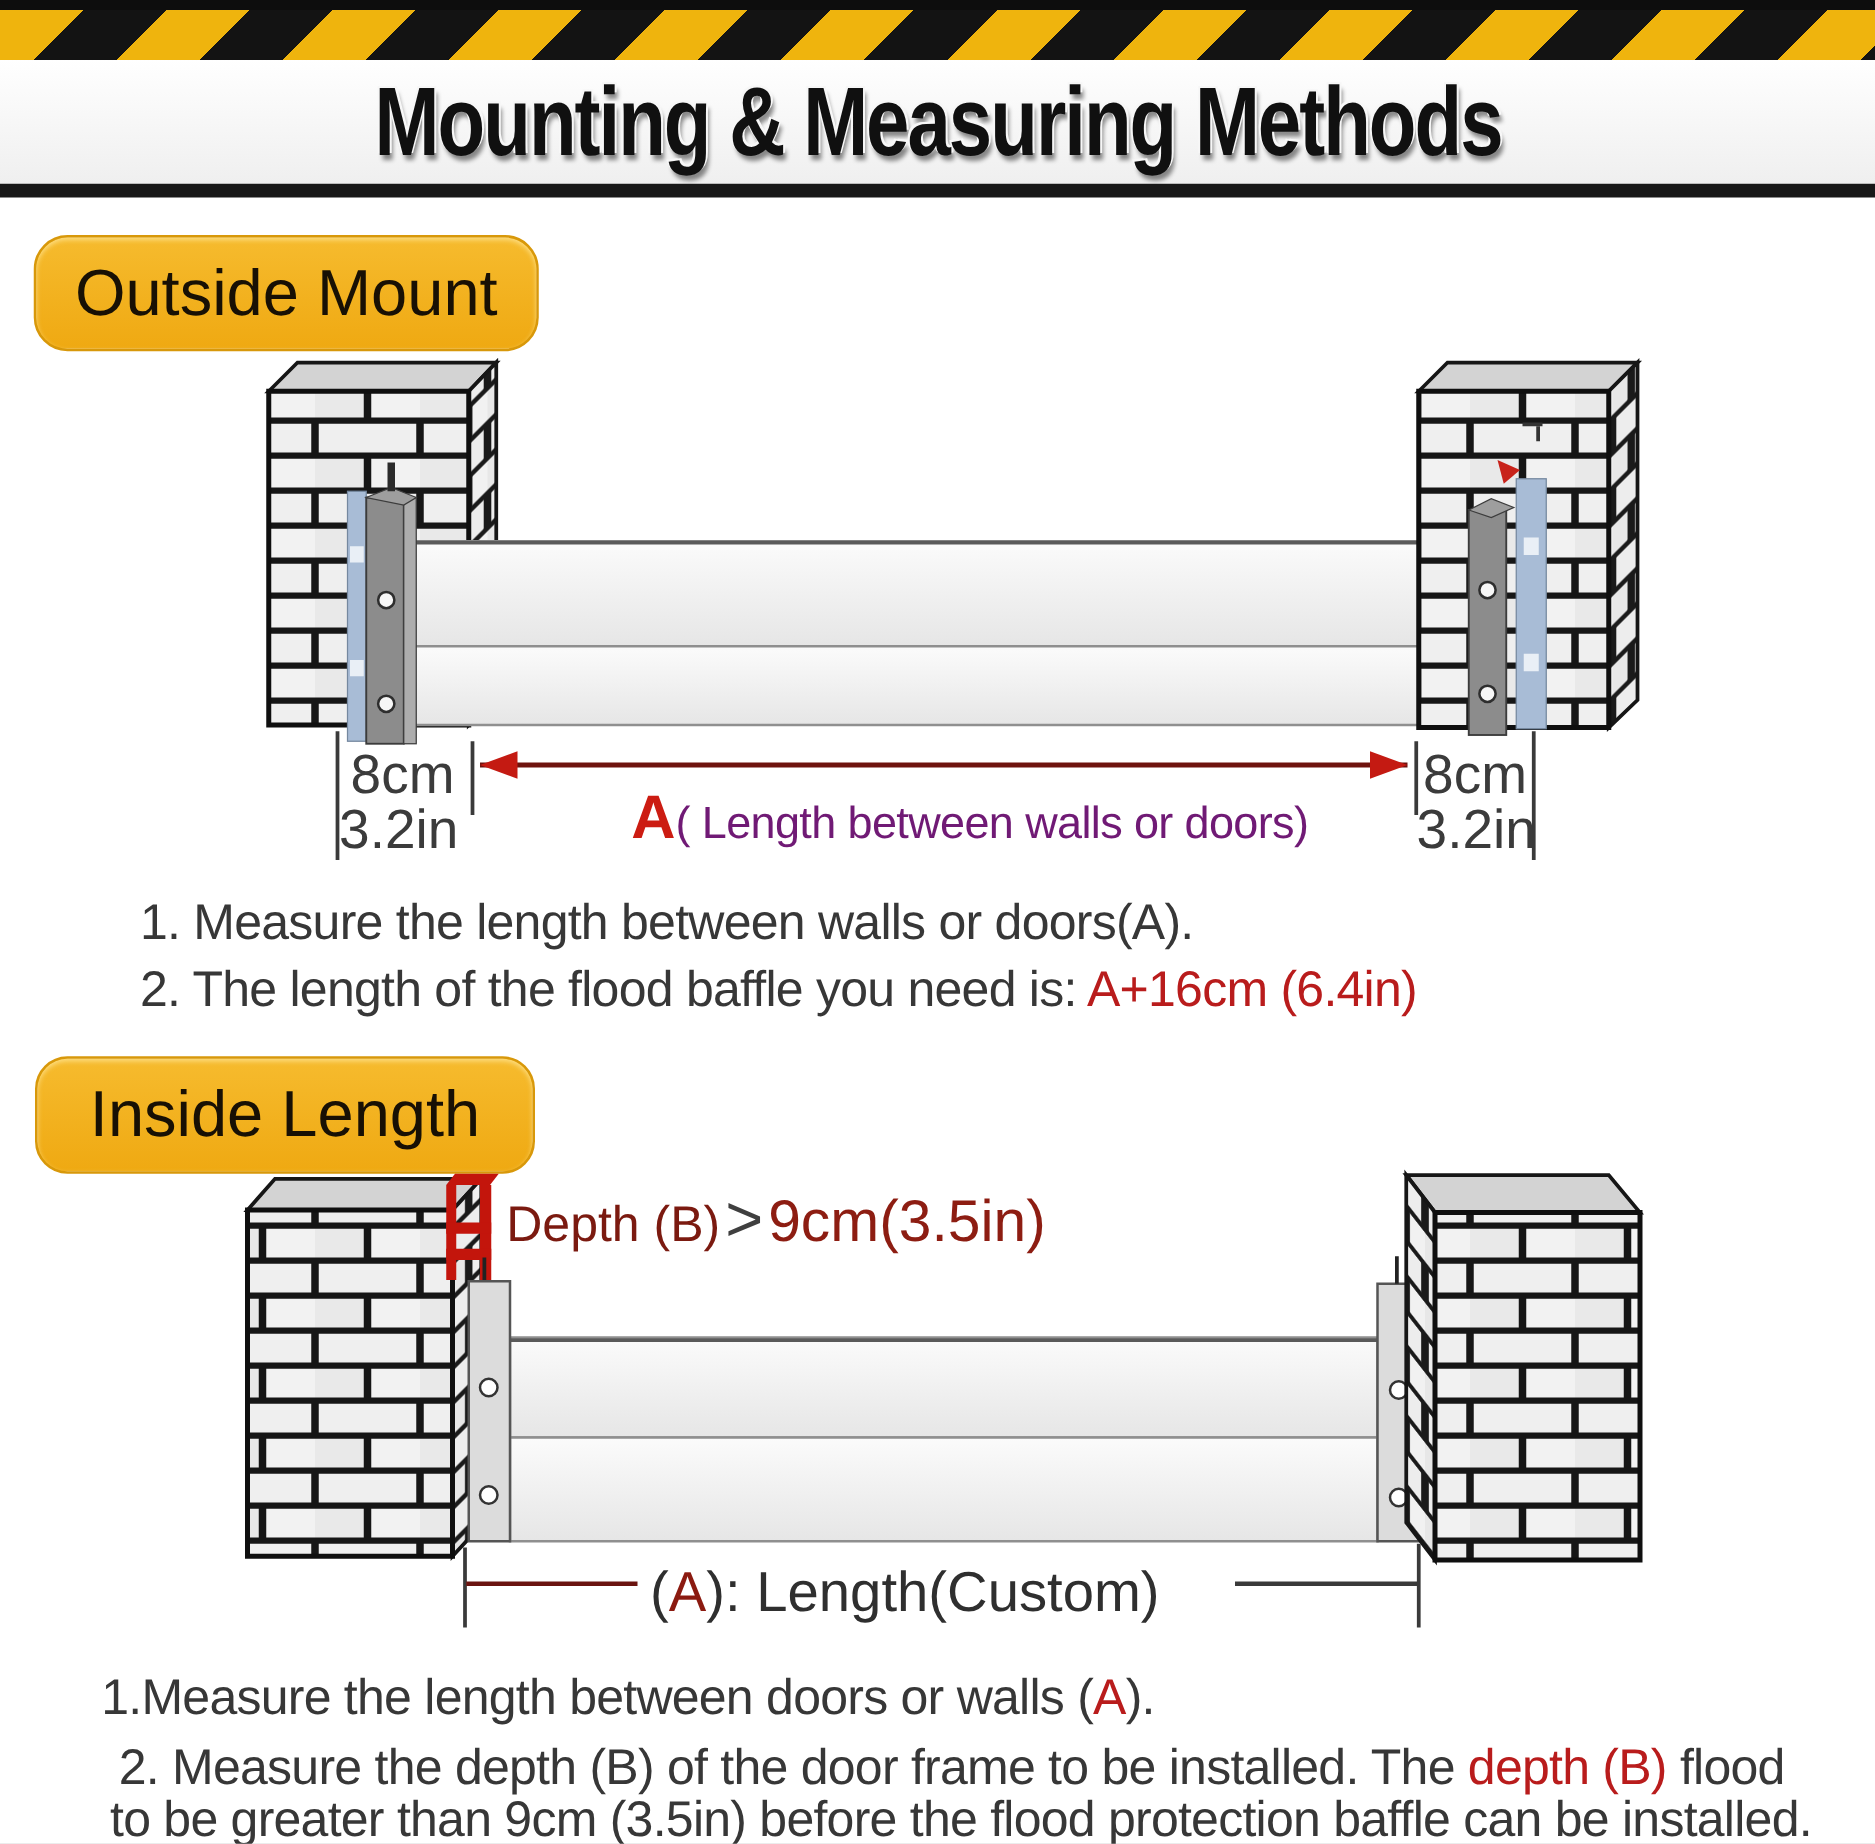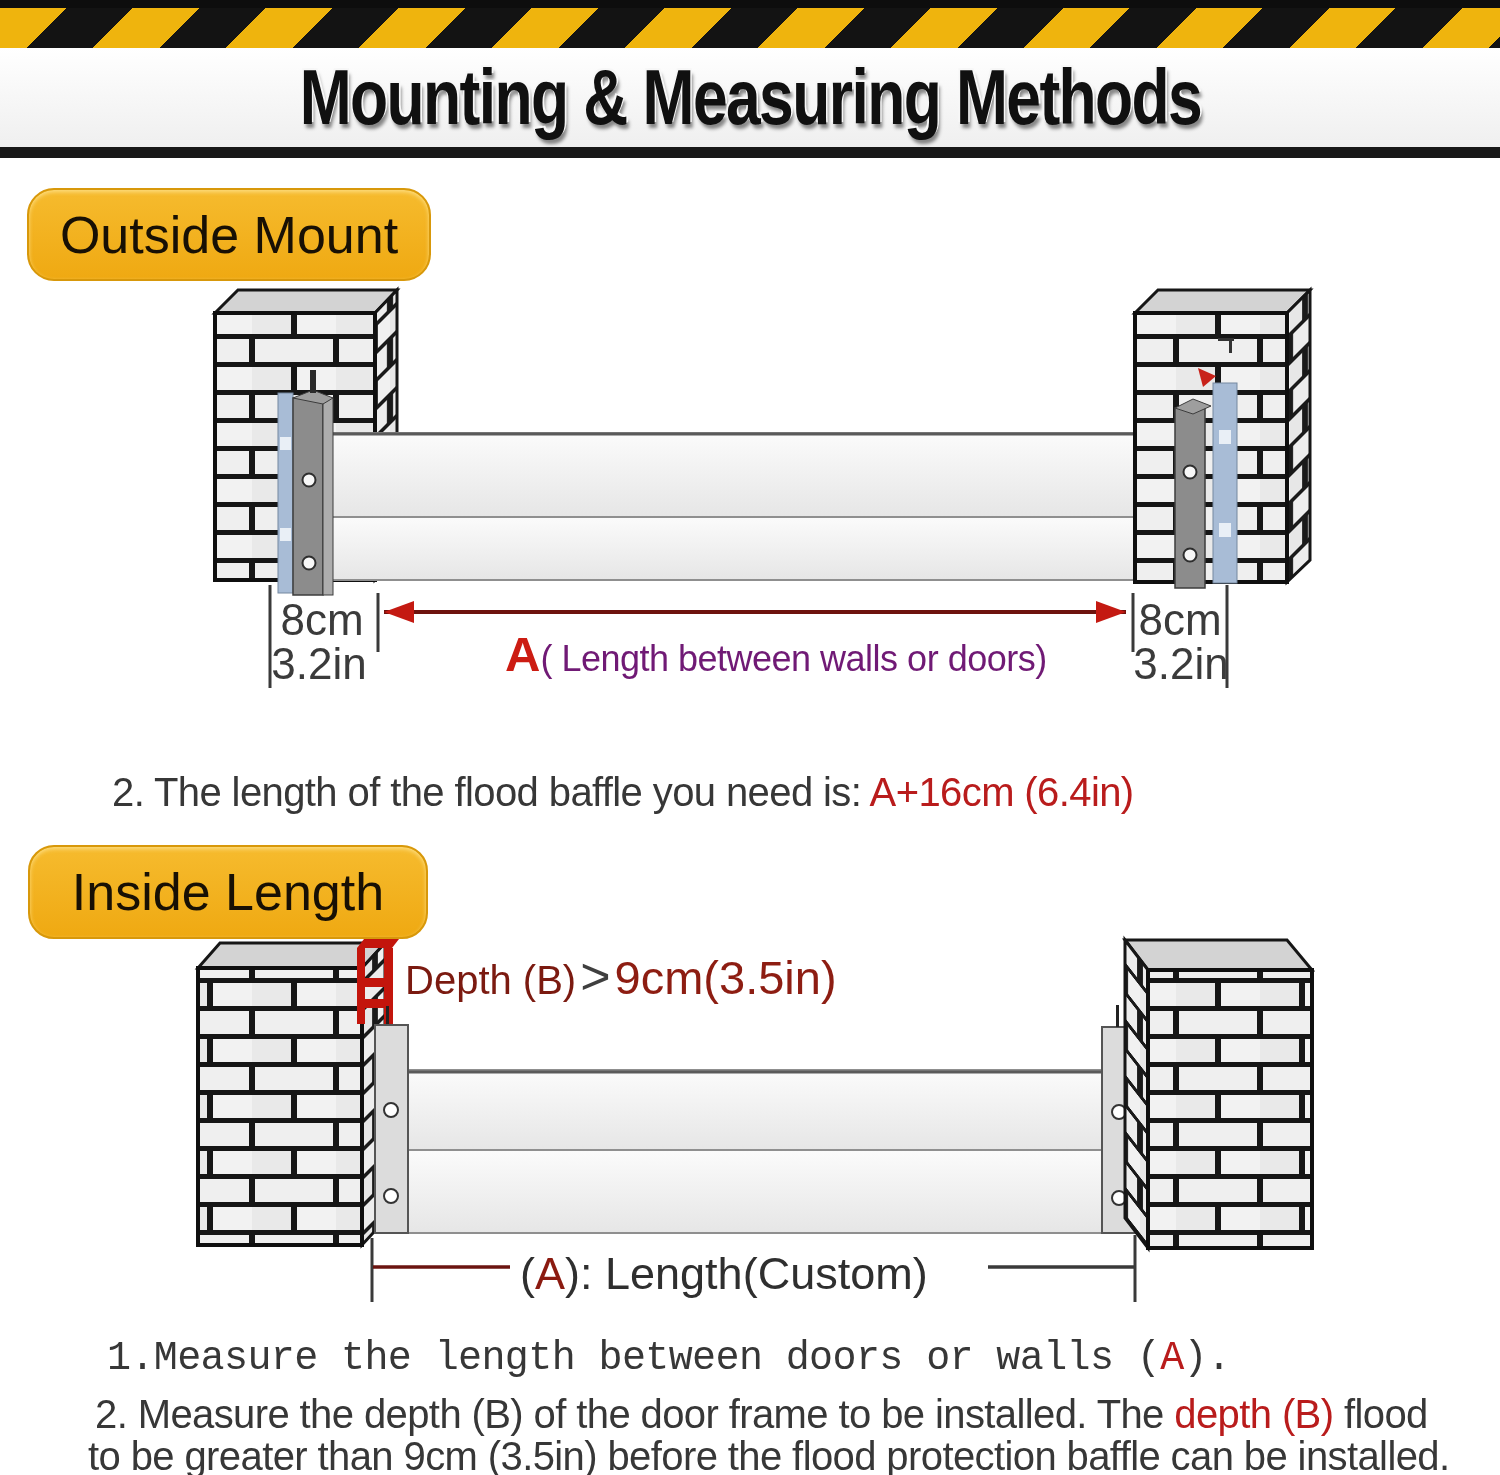--- a/index.html
+++ b/index.html
@@ -146,20 +146,23 @@
 
   <div class="dim" style="left:268px;top:598px;width:108px;">8cm</div>
   <div class="dim" style="left:262px;top:642px;width:114px;">3.2in</div>
   <div class="dim" style="left:1133px;top:598px;width:94px;">8cm</div>
   <div class="dim" style="left:1131px;top:642px;width:100px;">3.2in</div>
   <div class="a-label">
     <span class="a">A</span>
     <span class="rest">( Length between walls or doors)</span>
   </div>
 
+  <div class="step" style="left:112px;top:716px;">
+    <span>1. Measure the length between walls or doors(A).</span>
+  </div>
   <div class="step" style="left:112px;top:770px;">
     <span>2. The length of the flood baffle you need is: </span><span class="red">A+16cm (6.4in)</span>
   </div>
 
   <div class="badge badge-inside">
     <span>Inside Length</span>
   </div>
 
   <svg class="svg-abs" style="top:935px" viewBox="0 935 1500 420">
 
@@ -214,21 +217,21 @@
   <div class="depth-label">
     <span class="d1">Depth (B) </span>
     <span class="gt">&gt;</span>
     <span class="d2">9cm(3.5in)</span>
   </div>
 
   <div class="len-label">
     <span>(</span><span class="a">A</span><span>): Length(Custom)</span>
   </div>
 
-  <div class="step" style="left:107px;top:1336px;font-family:Liberation Mono, monospace;">
+  <div class="step" style="left:81px;top:1336px;">
     <span>1.Measure the length between doors or walls (</span><span class="red">A</span><span>).</span>
   </div>
   <div class="step" style="left:95px;top:1392px;">
     <span>2. Measure the depth (B) of the door frame to be installed. The </span><span class="red">depth (B)</span><span> flood</span>
   </div>
   <div class="step" style="left:88px;top:1434px;">
     <span>to be greater than 9cm (3.5in) before the flood protection baffle can be installed.</span>
   </div>
 
 </div>

